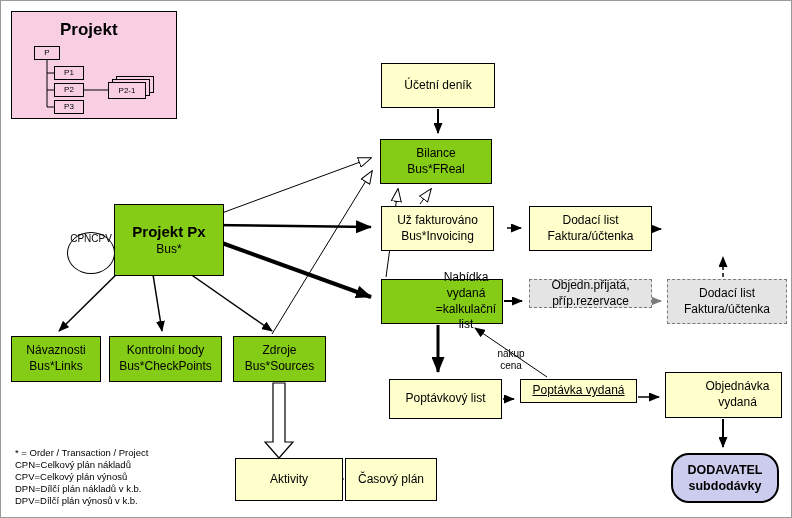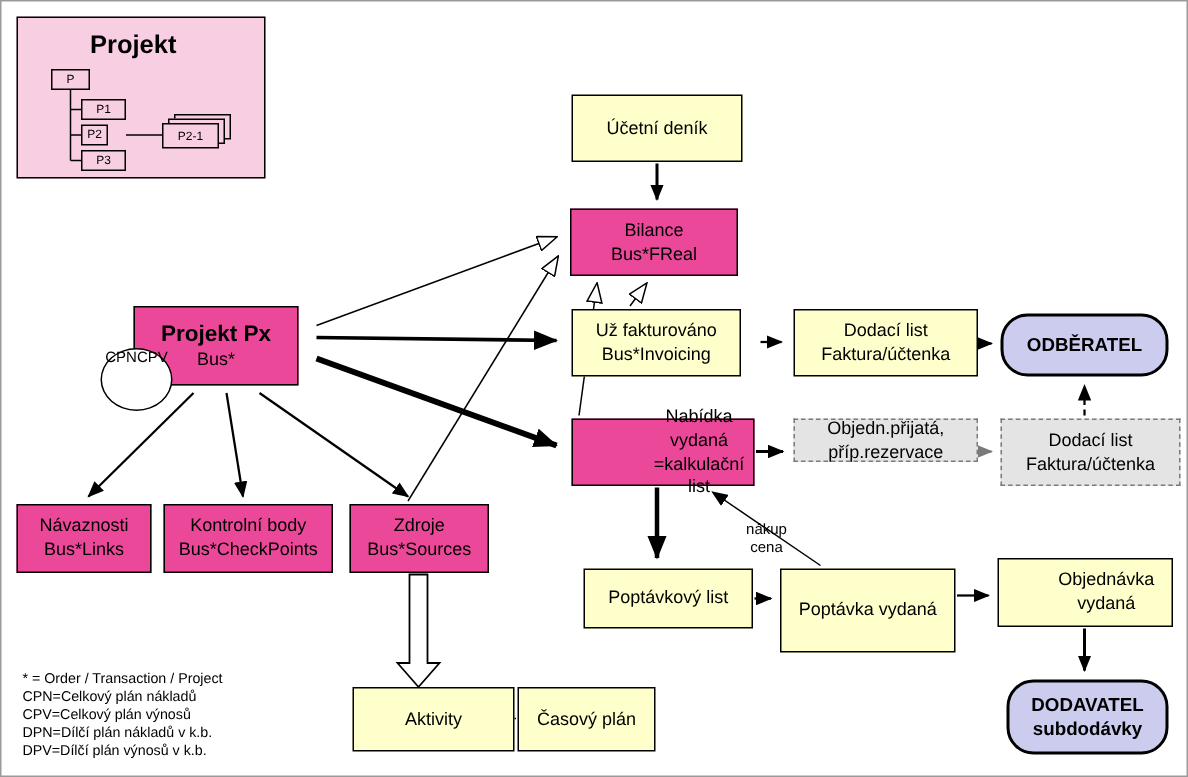--- a/index.html
+++ b/index.html
@@ -1,19 +1,19 @@
 <!DOCTYPE html>
 <html><head>
 <meta charset="utf-8">
 <style>
   html,body{margin:0;padding:0;background:#fff;font-family:"Liberation Sans",sans-serif;color:#000;}
   .canvas{position:relative;width:792px;height:518px;background:#fff;border:1px solid #9a9a9a;box-sizing:border-box;overflow:hidden;}
   .layer{position:absolute;left:0;top:0;z-index:1;}
   .box{position:absolute;z-index:2;box-sizing:border-box;border:1px solid #000;display:flex;flex-direction:column;align-items:center;justify-content:center;text-align:center;font-size:12px;line-height:1.3;}
-  .pink{background:#ec4899;}
+  .pink{background:#84cc16;}
   .yellow{background:#ffffcc;}
   .grayd{background:#e4e4e4;border:1.5px dashed #7a7a7a;}
   .round{border-radius:18px;border:2px solid #000;background:#ccccee;font-weight:bold;font-size:12.5px;z-index:2;}
   .ellipse{position:absolute;z-index:3;box-sizing:border-box;border:1px solid #000;border-radius:50%;background:#fff;display:flex;flex-direction:row;align-items:flex-start;justify-content:center;font-size:10px;line-height:1.2;}
   .px-title{font-weight:bold;font-size:15px;}
   .group{position:absolute;z-index:2;box-sizing:border-box;border:1px solid #000;background:#f8cfe2;}
   .group-title{position:absolute;left:48px;top:8px;font-weight:bold;font-size:17px;z-index:3;}
   .tbox{position:absolute;z-index:3;box-sizing:border-box;border:1px solid #000;background:#f8cfe2;display:flex;align-items:center;justify-content:center;font-size:8px;line-height:1;}
   .tree-svg{position:absolute;left:0;top:0;z-index:2;}
   .legend{position:absolute;left:14px;top:446px;font-size:9.5px;line-height:12px;z-index:2;}
@@ -64,59 +64,56 @@
     <path d="M272,382 L272,441 L264,441 L278,457 L292,441 L284,441 L284,382 Z" fill="#fff" stroke="#000" stroke-width="1.2"></path>
   </svg>
 
   <div class="group" style="left:10px;top:10px;width:166px;height:108px;">
     <div class="group-title">Projekt</div>
     <svg class="tree-svg" width="166" height="108">
       <path d="M35,48 V95 M35,61 H42 M35,78 H42 M35,95 H42 M72,78 H96" stroke="#000" stroke-width="1" fill="none"></path>
     </svg>
     <div class="tbox" style="left:22px;top:34px;width:26px;height:14px;">P</div>
     <div class="tbox" style="left:42px;top:54px;width:30px;height:14px;">P1</div>
-    <div class="tbox" style="left:42px;top:71px;width:18px;height:14px;text-align:right;">P2</div>
+    <div class="tbox" style="left:42px;top:71px;width:30px;height:14px;text-align:right;">P2</div>
     <div class="tbox" style="left:42px;top:88px;width:30px;height:14px;">P3</div>
     <div class="tbox" style="left:104px;top:64px;width:38px;height:17px;"></div>
     <div class="tbox" style="left:100px;top:67px;width:38px;height:17px;"></div>
     <div class="tbox" style="left:96px;top:70px;width:38px;height:17px;">P2-1</div>
   </div>
 
   <div class="box yellow" style="left:380px;top:62px;width:114px;height:45px;">
     <span>Účetní deník</span>
   </div>
 
   <div class="box pink" style="left:379px;top:138px;width:112px;height:45px;">
     <span>Bilance</span>
     <span>Bus*FReal</span>
   </div>
 
-  <div class="box pink" style="left:88px;top:203px;width:110px;height:53px;">
+  <div class="box pink" style="left:113px;top:203px;width:110px;height:72px;">
     <span class="px-title">Projekt Px</span>
     <span>Bus*</span>
   </div>
 
   <div class="ellipse" style="left:66px;top:231px;width:48px;height:42px;">
     <span>CPN</span>
     <span>CPV</span>
   </div>
 
   <div class="box yellow" style="left:380px;top:205px;width:113px;height:45px;">
     <span>Už fakturováno</span>
     <span>Bus*Invoicing</span>
   </div>
 
   <div class="box yellow" style="left:528px;top:205px;width:123px;height:45px;">
     <span>Dodací list</span>
     <span>Faktura/účtenka</span>
   </div>
 
-  <div class="box round" style="left:666px;top:208px;width:112px;height:42px;">
-    <span>ODBĚRATEL</span>
-  </div>
 
   <div class="box pink" style="left:380px;top:278px;width:122px;height:45px;padding-left:48px;">
     <span>Nabídka vydaná</span>
     <span>=kalkulační list</span>
   </div>
 
   <div class="box grayd" style="left:528px;top:278px;width:123px;height:29px;">
     <span>Objedn.přijatá,</span>
     <span>příp.rezervace</span>
   </div>
@@ -139,21 +136,21 @@
 
   <div class="box pink" style="left:232px;top:335px;width:93px;height:46px;">
     <span>Zdroje</span>
     <span>Bus*Sources</span>
   </div>
 
   <div class="box yellow" style="left:388px;top:378px;width:113px;height:40px;">
     <span>Poptávkový list</span>
   </div>
 
-  <div class="box yellow" style="left:519px;top:378px;width:117px;height:56px;">
+  <div class="box yellow" style="left:519px;top:378px;width:117px;height:24px;text-decoration:underline;">
     <span>Poptávka vydaná</span>
   </div>
 
   <div class="box yellow" style="left:664px;top:371px;width:117px;height:46px;padding-left:28px;">
     <span>Objednávka</span>
     <span>vydaná</span>
   </div>
 
   <div class="box round" style="left:670px;top:452px;width:108px;height:50px;">
     <span>DODAVATEL</span>

